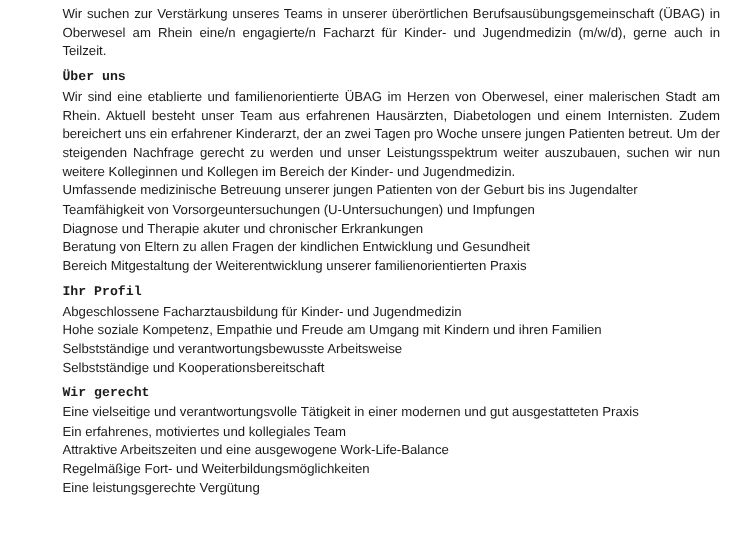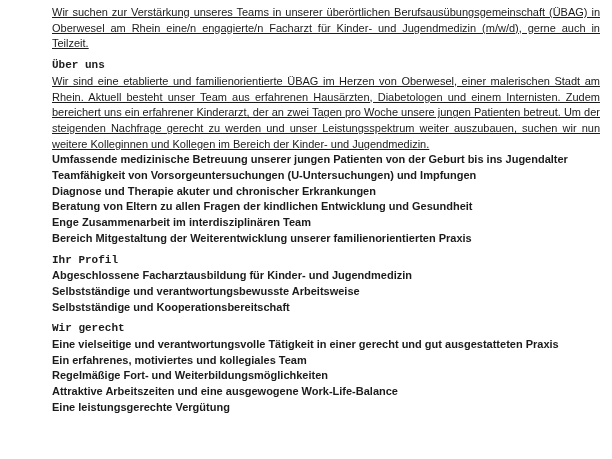--- a/index.html
+++ b/index.html
@@ -21,69 +21,67 @@
     padding-top: 5px;
     font-family: "Liberation Sans", sans-serif;
     font-size: 11px;
     line-height: 15.7px;
     color: #1b1b1b;
     -webkit-font-smoothing: antialiased;
   }
   .para {
     margin: 0;
     text-align: justify;
-    text-decoration: underline;
   }
   .section-heading {
     margin-top: 6px;
     font-weight: bold;
     font-family: Liberation Mono, monospace;
   }
   .list .line {
     white-space: nowrap;
-    font-weight: bold;
   }
 </style>
 </head>
 <body>
 
 <div class="page">
 
   <p class="para">Wir suchen zur Verstärkung unseres Teams in unserer überörtlichen Berufsausübungsgemeinschaft (ÜBAG) in Oberwesel am Rhein eine/n engagierte/n Facharzt für Kinder- und Jugendmedizin (m/w/d), gerne auch in Teilzeit.</p>
 
   <div>
     <div class="section-heading">Über uns</div>
     <p class="para">Wir sind eine etablierte und familienorientierte ÜBAG im Herzen von Oberwesel, einer malerischen Stadt am Rhein. Aktuell besteht unser Team aus erfahrenen Hausärzten, Diabetologen und einem Internisten. Zudem bereichert uns ein erfahrener Kinderarzt, der an zwei Tagen pro Woche unsere jungen Patienten betreut. Um der steigenden Nachfrage gerecht zu werden und unser Leistungsspektrum weiter auszubauen, suchen wir nun weitere Kolleginnen und Kollegen im Bereich der Kinder- und Jugendmedizin.</p>
   </div>
 
   <div>
     <div class="list">
       <div class="line">Umfassende medizinische Betreuung unserer jungen Patienten von der Geburt bis ins Jugendalter</div>
       <div class="line">Teamfähigkeit von Vorsorgeuntersuchungen (U-Untersuchungen) und Impfungen</div>
       <div class="line">Diagnose und Therapie akuter und chronischer Erkrankungen</div>
       <div class="line">Beratung von Eltern zu allen Fragen der kindlichen Entwicklung und Gesundheit</div>
-      <div class="line">Enge Zusammenarbeit im interdisziplinären Team</div>
       <div class="line">Bereich Mitgestaltung der Weiterentwicklung unserer familienorientierten Praxis</div>
     </div>
   </div>
 
   <div>
     <div class="section-heading">Ihr Profil</div>
     <div class="list">
       <div class="line">Abgeschlossene Facharztausbildung für Kinder- und Jugendmedizin</div>
+      <div class="line">Hohe soziale Kompetenz, Empathie und Freude am Umgang mit Kindern und ihren Familien</div>
       <div class="line">Selbstständige und verantwortungsbewusste Arbeitsweise</div>
       <div class="line">Selbstständige und Kooperationsbereitschaft</div>
     </div>
   </div>
 
   <div>
     <div class="section-heading">Wir gerecht</div>
     <div class="list">
-      <div class="line">Eine vielseitige und verantwortungsvolle Tätigkeit in einer gerecht und gut ausgestatteten Praxis</div>
+      <div class="line">Eine vielseitige und verantwortungsvolle Tätigkeit in einer modernen und gut ausgestatteten Praxis</div>
       <div class="line">Ein erfahrenes, motiviertes und kollegiales Team</div>
+      <div class="line">Attraktive Arbeitszeiten und eine ausgewogene Work-Life-Balance</div>
       <div class="line">Regelmäßige Fort- und Weiterbildungsmöglichkeiten</div>
-      <div class="line">Attraktive Arbeitszeiten und eine ausgewogene Work-Life-Balance</div>
       <div class="line">Eine leistungsgerechte Vergütung</div>
 
     </div>
   </div>
 
 </div>
 
 </body></html>

